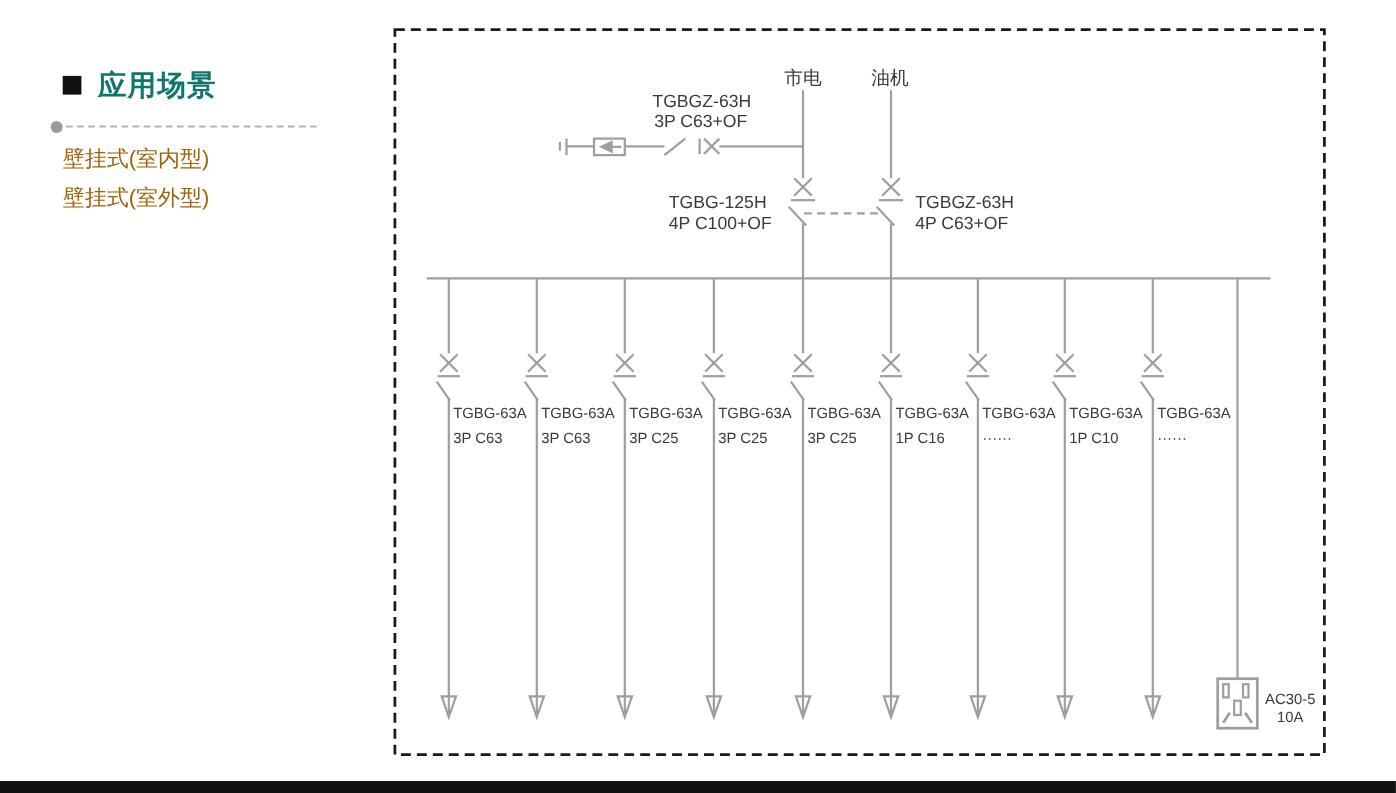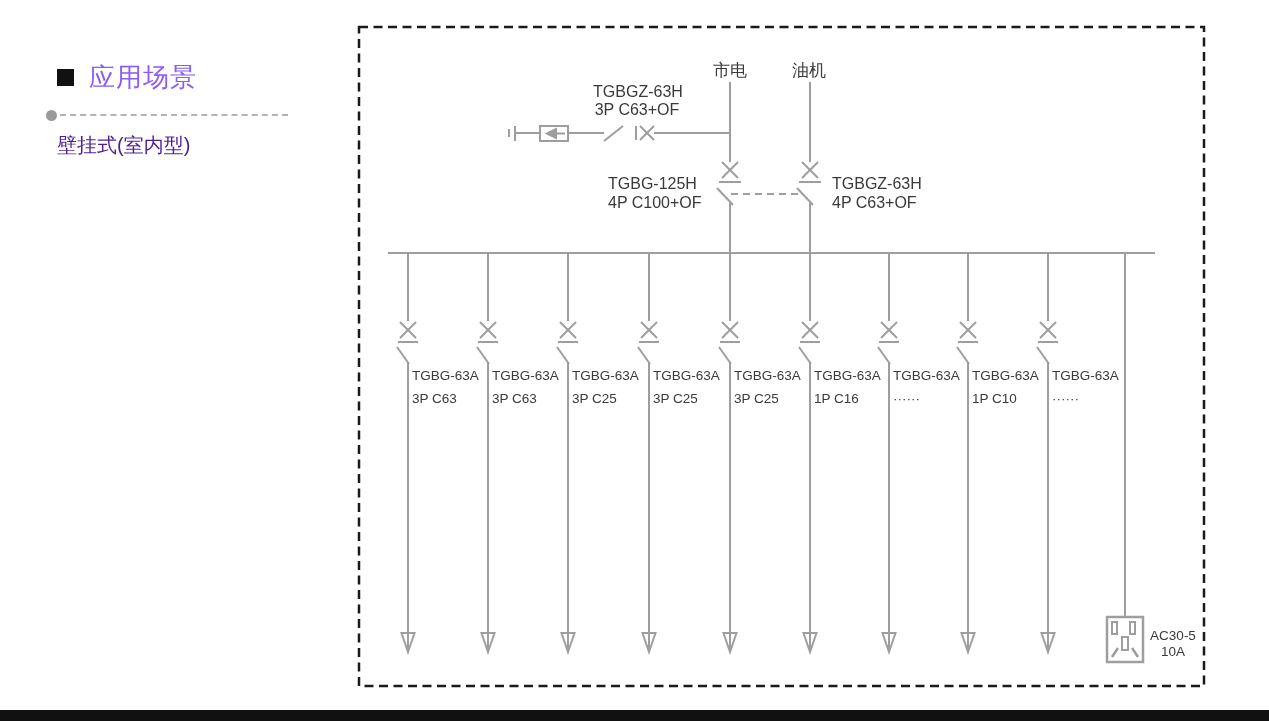--- a/index.html
+++ b/index.html
@@ -5,25 +5,25 @@
   html,body{margin:0;padding:0;}
   body{
     width:1269px;height:721px;position:relative;overflow:hidden;
     background:#ffffff;
     font-family:"Liberation Sans","DejaVu Sans",sans-serif;
   }
   
   .left-panel{position:absolute;left:46px;top:60px;width:260px;}
   .heading-row{display:flex;align-items:center;gap:15px;padding-left:11px;}
   .bullet-square{width:17px;height:17px;background:#111;display:inline-block;}
-  .heading-text{font-size:26px;font-weight:normal;color:#8b5cf6;letter-spacing:1px;}
+  .heading-text{font-size:26px;font-weight:bold;color:#0f766e;letter-spacing:1px;}
   .separator{display:flex;align-items:center;margin-top:14px;width:242px;height:12px;}
   .sep-dot{width:11px;height:11px;border-radius:50%;background:#9a9a9a;flex:0 0 auto;}
   .sep-line{flex:1;border-top:2px dashed #b3b3b3;margin-left:3px;}
-  .item{font-size:20px;color:#4c1d95;margin-top:13px;padding-left:11px;line-height:22px;}
+  .item{font-size:20px;color:#a16207;margin-top:13px;padding-left:11px;line-height:22px;}
   
   .diagram-svg{position:absolute;left:0;top:0;}
   .gl{stroke:#9e9e9e;stroke-width:2;fill:none;}
   .glt{stroke:#9e9e9e;stroke-width:2.5;fill:none;}
   .gfill{fill:#9e9e9e;stroke:none;}
   .dash-link{stroke:#9e9e9e;stroke-width:2;fill:none;stroke-dasharray:7 5;}
   .border-dash{stroke:#1a1a1a;stroke-width:2.5;fill:none;stroke-dasharray:9 5.5;}
   text{fill:#3a3a3a;font-family:"Liberation Sans","DejaVu Sans",sans-serif;}
   .stext{font-size:17px;}
   .mtext{font-size:16px;}
@@ -37,20 +37,21 @@
 <div class="left-panel">
   <div class="heading-row">
     <span class="bullet-square"></span>
     <span class="heading-text">应用场景</span>
   </div>
   <div class="separator">
     <span class="sep-dot"></span>
     <span class="sep-line"></span>
   </div>
   <div class="item">壁挂式(室内型)</div>
+  <div class="item">壁挂式(室外型)</div>
 </div>
 
 <svg class="diagram-svg" width="1269" height="721" viewBox="0 0 1269 721">
 
   <rect class="border-dash" x="359" y="27" width="845" height="659"></rect>
 
   <g>
     <text class="stext" x="730" y="76" text-anchor="middle">市电</text>
     <line class="gl" x1="730" y1="82" x2="730" y2="162"></line>
     <line class="gl" x1="722" y1="162" x2="738" y2="178"></line>

